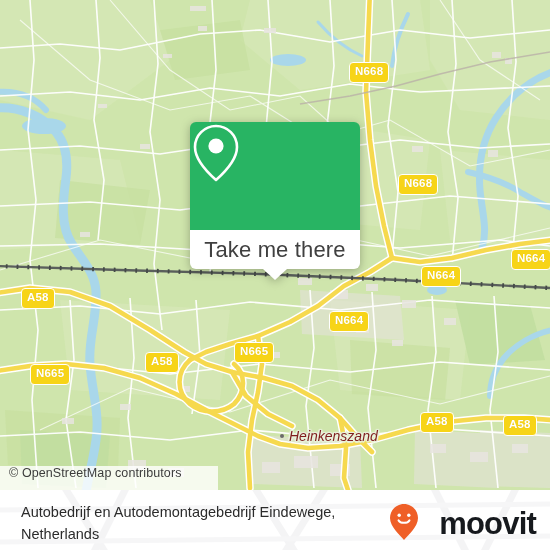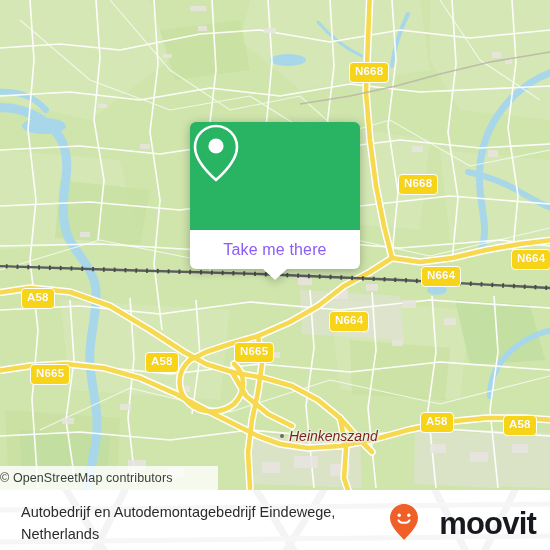--- a/index.html
+++ b/index.html
@@ -43,21 +43,21 @@
 
   
   .attribution {
     position: absolute;
     left: 0;
     top: 466px;
     height: 24px;
     width: 218px;
     background: rgba(255,255,255,0.80);
     display: flex;
-    align-items: center;
+    padding-left: 9px;
     box-sizing: border-box;
     z-index: 30;
   }
   .attribution span {
     font-size: 12.5px;
     color: #3c3c3c;
     letter-spacing: 0.1px;
     white-space: nowrap;
   }
 
@@ -81,22 +81,22 @@
   .callout-bottom {
     background: #ffffff;
     border-radius: 0 0 6px 6px;
     height: 39px;
     display: flex;
     align-items: center;
     justify-content: center;
     position: relative;
   }
   .callout-bottom .label {
-    font-size: 16px;
-    color: #8b5cf6;
+    font-size: 22px;
+    color: #404040;
     letter-spacing: 0.15px;
   }
   .callout-tail {
     position: absolute;
     left: 50%;
     bottom: -11px;
     margin-left: -12px;
     width: 0;
     height: 0;
     border-left: 12px solid transparent;

